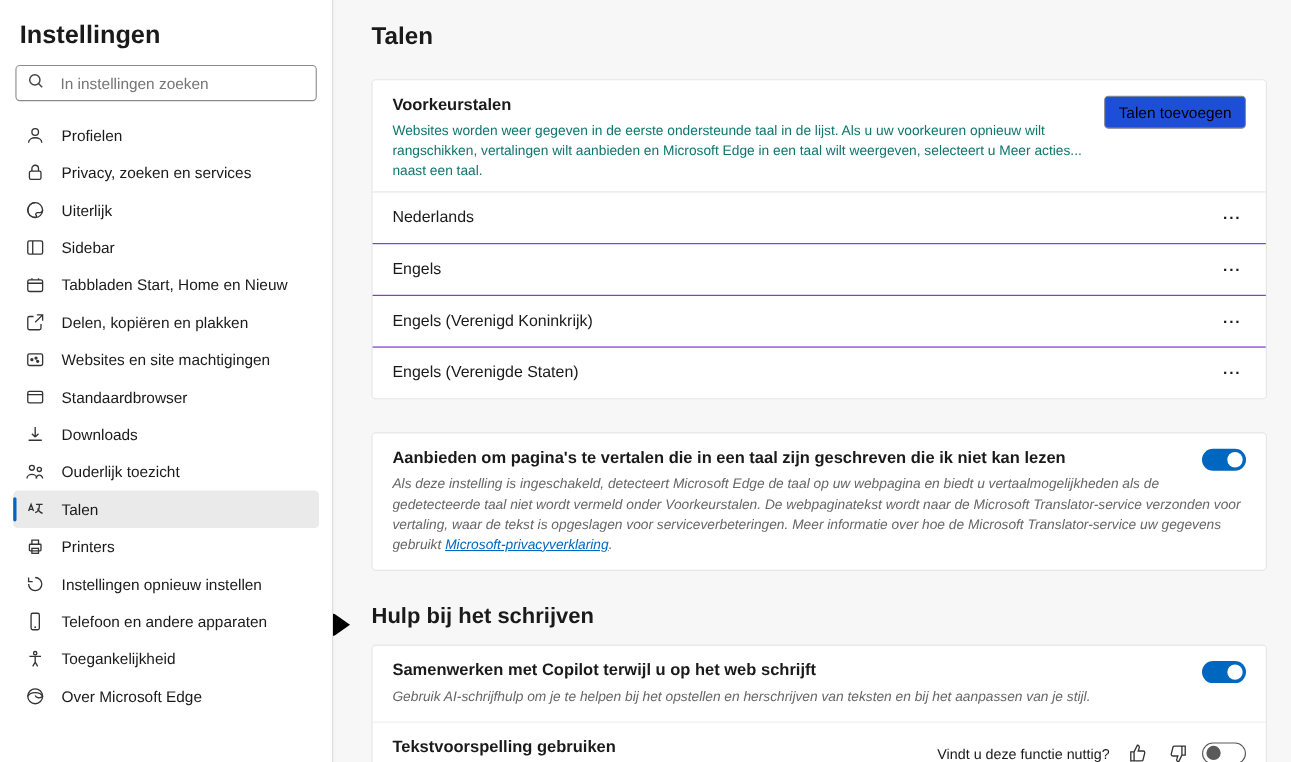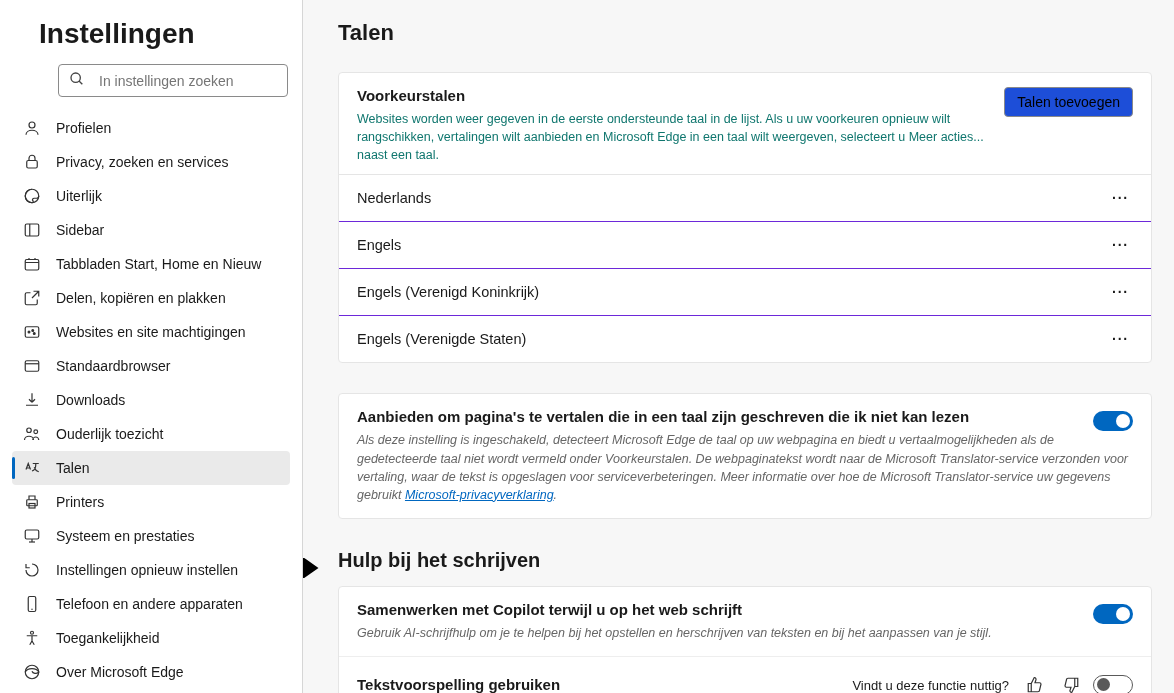--- a/index.html
+++ b/index.html
@@ -16,35 +16,33 @@
 .sidebar {
   width: 303px;
   background: #fff;
   border-right: 1px solid #d6d6d6;
   padding: 18px 0 0 0;
   display: flex;
   flex-direction: column;
   flex-shrink: 0;
 }
 .sidebar-title {
-  font-size: 28px;
+  font-size: 23px;
   font-weight: 600;
   padding: 0 18px 14px 18px;
-  margin-left: 21px;
 }
 .search-wrap {
   padding: 0 14px 12px 14px;
 }
 .search-box {
   display: flex;
   align-items: center;
   border: 1px solid #8a8a8a;
   border-radius: 4px;
   padding: 6px 10px;
-  margin-left: 44px;
 }
 .search-box svg { flex-shrink: 0; }
 .search-input {
   border: none;
   outline: none;
   font-size: 14px;
   margin-left: 14px;
   width: 100%;
   background: transparent;
 }
@@ -145,21 +143,21 @@
   color: #1a1a1a;
 }
 .setting-block {
   padding: 14px 18px;
   border-bottom: 1px solid #eee;
 }
 .setting-block:last-child { border-bottom: none; }
 .setting-row {
   display: flex;
   justify-content: space-between;
-  align-items: flex-end;
+  align-items: flex-start;
   gap: 12px;
 }
 .setting-title {
   font-size: 15px;
   font-weight: 600;
   margin-bottom: 6px;
 }
 .setting-desc {
   font-size: 12.5px;
   color: #666;
@@ -332,30 +330,20 @@
     </div>
     <div class="nav-item">
       <span class="nav-icon">
           <svg width="18" height="18" viewBox="0 0 24 24" fill="none" stroke="#333" stroke-width="1.6">
             <rect x="5" y="9" width="14" height="8" rx="1"></rect>
             <rect x="8" y="14" width="8" height="6"></rect>
             <path d="M8 9V4h8v5"></path>
           </svg>
         </span>
       <span class="nav-label">Printers</span>
-    </div>
-    <div class="nav-item">
-      <span class="nav-icon">
-          <svg width="18" height="18" viewBox="0 0 24 24" fill="none" stroke="#333" stroke-width="1.6">
-            <rect x="3" y="4" width="18" height="12" rx="2"></rect>
-            <line x1="8" y1="20" x2="16" y2="20"></line>
-            <line x1="12" y1="16" x2="12" y2="20"></line>
-          </svg>
-        </span>
-      <span class="nav-label">Systeem en prestaties</span>
     </div>
     <div class="nav-item">
       <span class="nav-icon">
           <svg width="18" height="18" viewBox="0 0 24 24" fill="none" stroke="#333" stroke-width="1.6">
             <path d="M4 12a8 8 0 108-8M4 4v5h5"></path>
           </svg>
         </span>
       <span class="nav-label">Instellingen opnieuw instellen</span>
     </div>
     <div class="nav-item">

